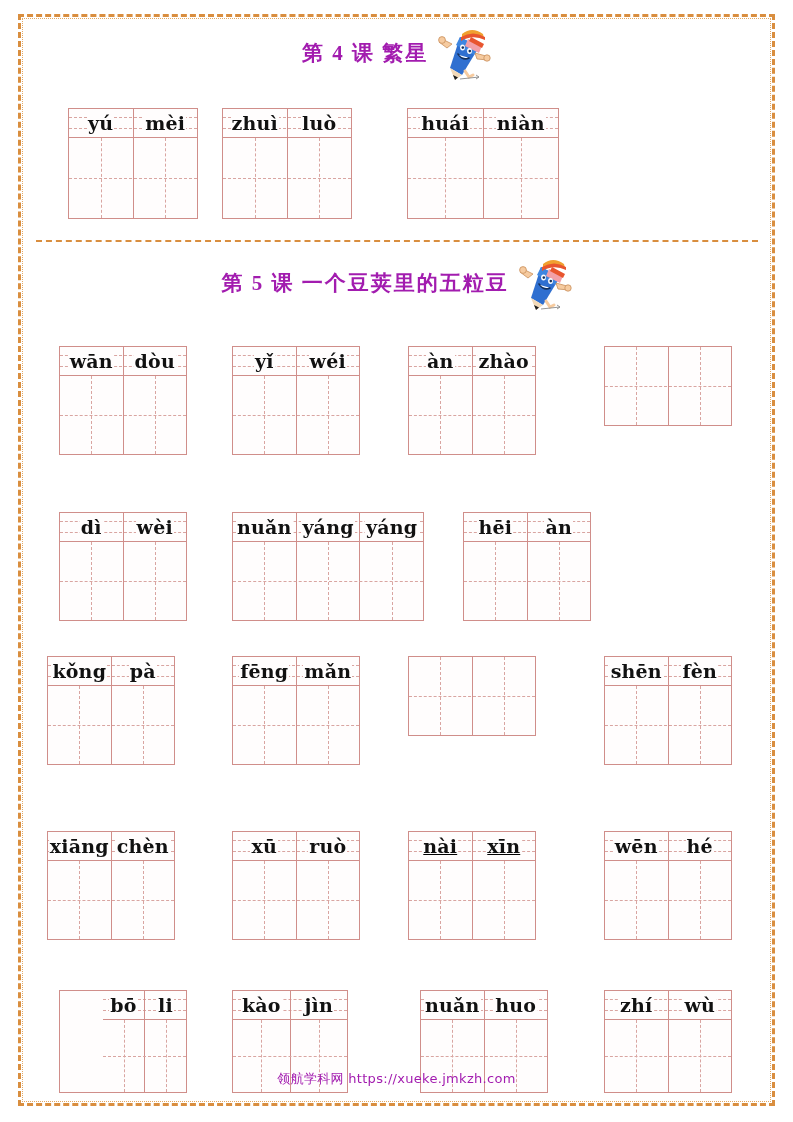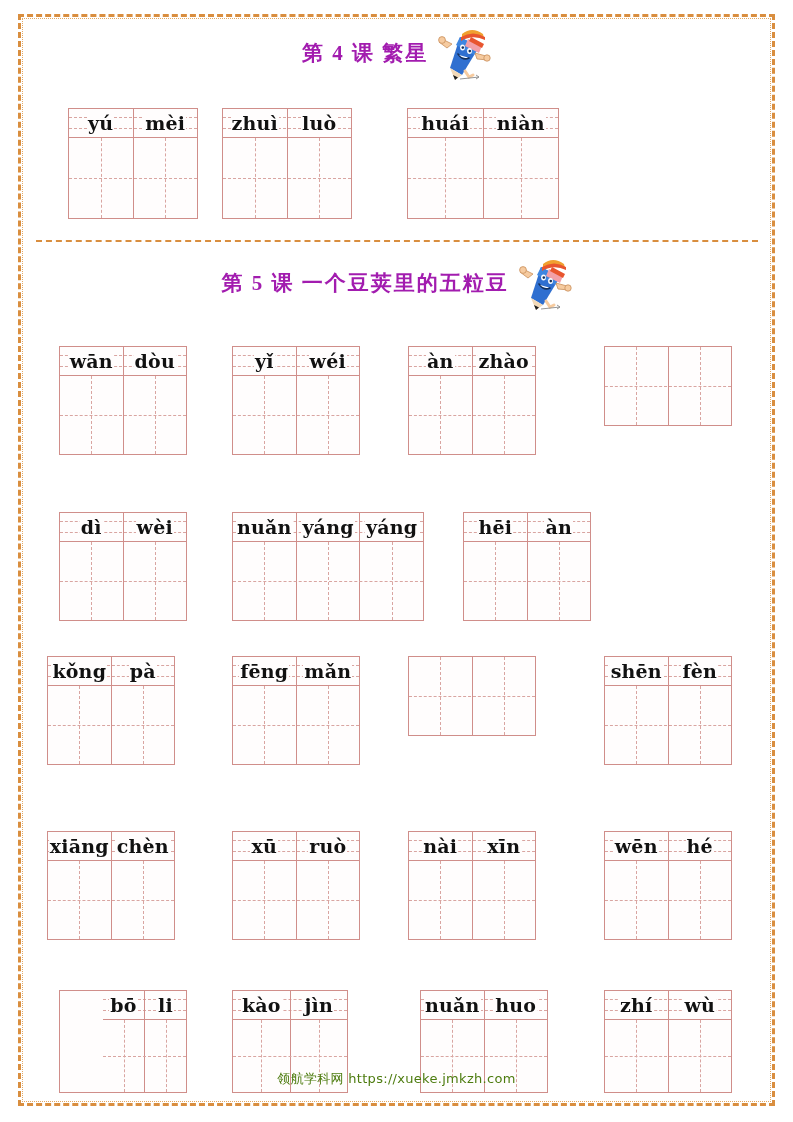--- a/index.html
+++ b/index.html
@@ -172,21 +172,21 @@
   }
 
   
   #watermark {
     position: absolute;
     left: 0;
     width: 793px;
     text-align: center;
     font-family: "DejaVu Sans", "Liberation Sans", sans-serif;
     font-size: 13px;
-    color: #4d7c0f;
+    color: #a21caf;
     letter-spacing: 0.3px;
     white-space: nowrap;
   }
 </style>
 </head>
 <body>
 
 <div id="page-border"></div>
 <div id="page-border-inner"></div>
 
@@ -474,21 +474,21 @@
             </div>
             <div class="pinyin-cell">
               <span class="pinyin-text">ruò</span>
             </div>
           </div>
           <div class="write-strip" style="height: 78px;">
             <div class="write-cell"></div>
             <div class="write-cell"></div>
           </div>
         </div>
-        <div class="word-card" style="position: absolute; left: 408px; top: 0px; width: 128px;">
+        <div class="word-card" style="position: absolute; left: 408px; top: 0px; width: 128px; text-decoration: underline;">
           <div class="pinyin-strip">
             <div class="pinyin-cell">
               <span class="pinyin-text">nài</span>
             </div>
             <div class="pinyin-cell">
               <span class="pinyin-text">xīn</span>
             </div>
           </div>
           <div class="write-strip" style="height: 78px;">
             <div class="write-cell"></div>

